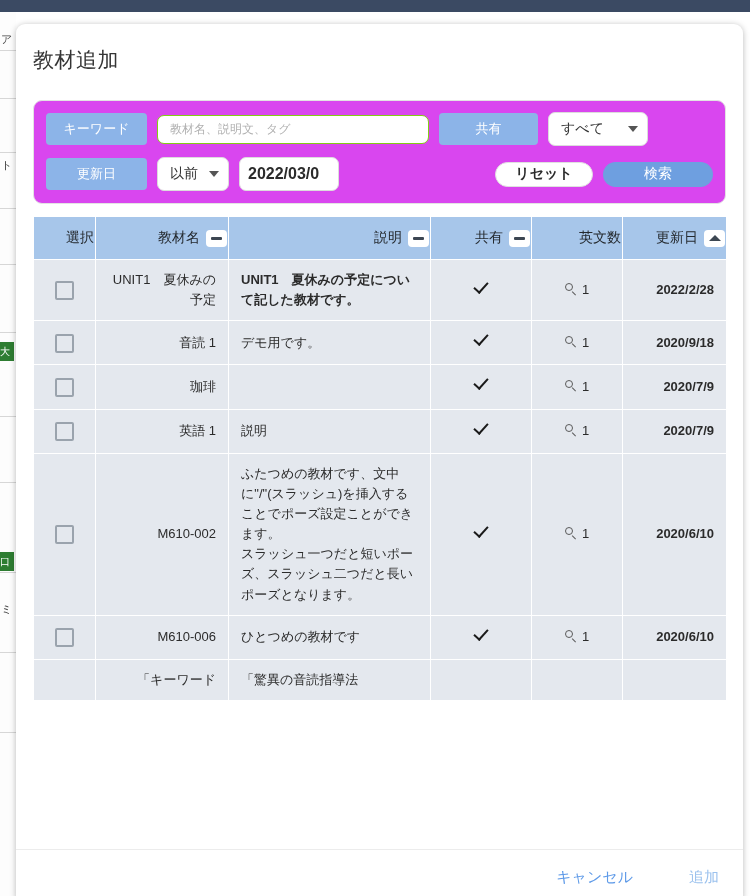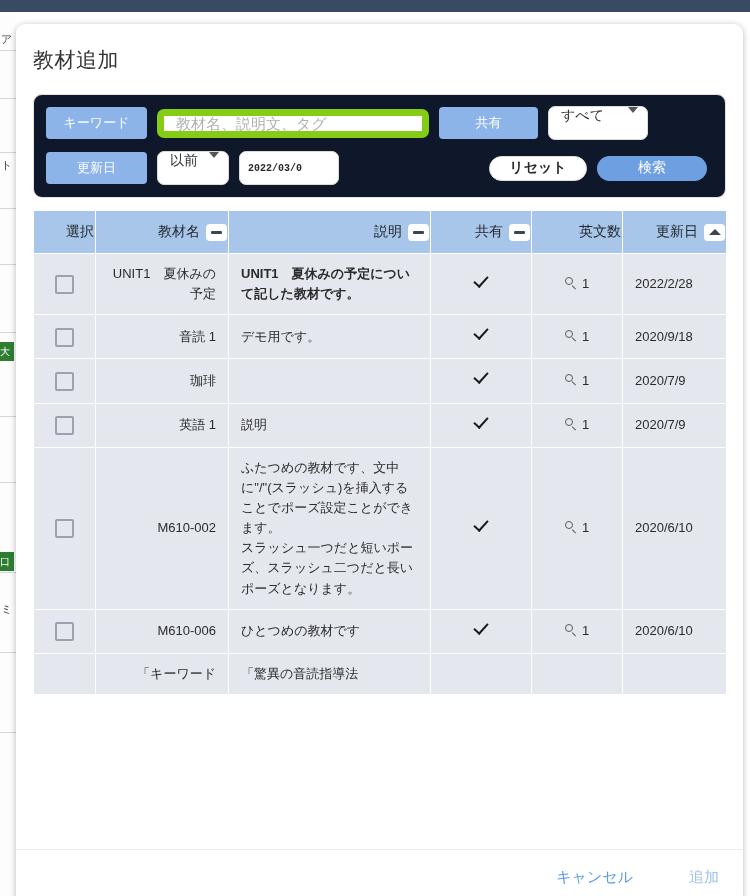--- a/index.html
+++ b/index.html
@@ -94,25 +94,25 @@
 
   #dialog-body {
     flex: 1 1 auto;
     position: relative;
     overflow: hidden;
     padding: 0 17px;
   }
 
   
   #search-panel {
-    margin-top: 20px;
+    margin-top: 26px;
     border: 1px solid #e3e3e3;
     border-radius: 9px;
-    padding: 11px 18px 12px 12px;
-    background: #0f172a;
+    padding: 11px 12px 12px 12px;
+    background: #d946ef;
   }
   .search-row {
     display: flex;
     align-items: center;
     gap: 10px;
   }
   .search-row + .search-row { margin-top: 11px; }
 
   .field-chip {
     background: #8cb4e8;
@@ -126,38 +126,39 @@
     cursor: pointer;
   }
   .chip-keyword { width: 101px; }
   .chip-share   { width: 99px; }
   .chip-date    { width: 101px; }
 
   .text-input {
     flex: 0 0 auto;
     width: 272px;
     height: 29px;
-    border: 7px solid #84cc16;
+    border: 1px solid #84cc16;
     border-radius: 7px;
     background: #fff;
-    font-size: 15px;
+    font-size: 12px;
     color: #333;
     padding: 0 12px;
     box-sizing: border-box;
     outline: none;
     font-family: "Liberation Sans", "DejaVu Sans", sans-serif;
   }
   .text-input::placeholder { color: #b0b0b0; }
 
   .select-box {
     height: 34px;
     border: 1px solid #dcdcdc;
     border-radius: 7px;
     background: #fff;
     display: flex;
+    align-items: center;
     justify-content: space-between;
     padding: 0 9px 0 12px;
     font-size: 14px;
     color: #333;
     cursor: pointer;
     box-sizing: border-box;
     flex: 0 0 auto;
   }
   .select-all { width: 100px; }
   .select-before { width: 72px; }
@@ -170,27 +171,27 @@
     margin-left: 7px;
   }
 
   .date-input {
     flex: 0 0 auto;
     width: 100px;
     height: 34px;
     border: 1px solid #dcdcdc;
     border-radius: 7px;
     background: #fff;
-    font-size: 10px;
+    font-size: 16px;
     font-weight: bold;
     color: #2b2b2b;
     padding: 0 8px;
     box-sizing: border-box;
     outline: none;
-    font-family: Liberation Mono, monospace;
+    font-family: Liberation Sans, sans-serif;
   }
 
   .spacer { flex: 1 1 auto; }
 
   .btn {
     height: 25px;
     border-radius: 16px;
     font-size: 14px;
     cursor: pointer;
     border: none;
@@ -269,21 +270,21 @@
     color: #2b2b2b;
     padding: 10px 12px;
     vertical-align: middle;
     line-height: 1.55;
   }
   td.cell-select { text-align: center; padding: 10px 0; }
   td.cell-name   { text-align: right; font-weight: normal; }
   td.cell-desc   { text-align: left; }
   td.cell-share  { text-align: center; }
   td.cell-count  { text-align: center; white-space: nowrap; }
-  td.cell-date   { text-align: left; font-weight: normal; white-space: nowrap; }
+  td.cell-date   { text-align: right; font-weight: bold; white-space: nowrap; }
 
   .row-checkbox {
     display: inline-block;
     width: 15px;
     height: 15px;
     border: 2px solid #9aa3ad;
     border-radius: 2px;
     background: transparent;
     cursor: pointer;
     vertical-align: middle;

